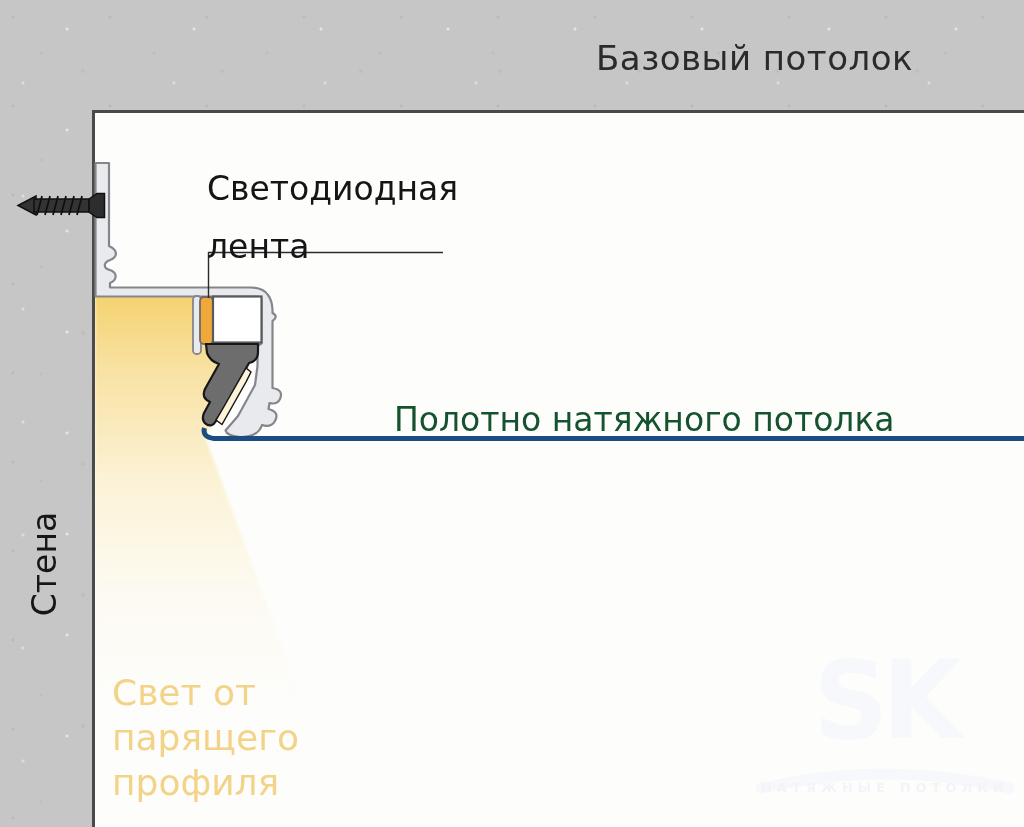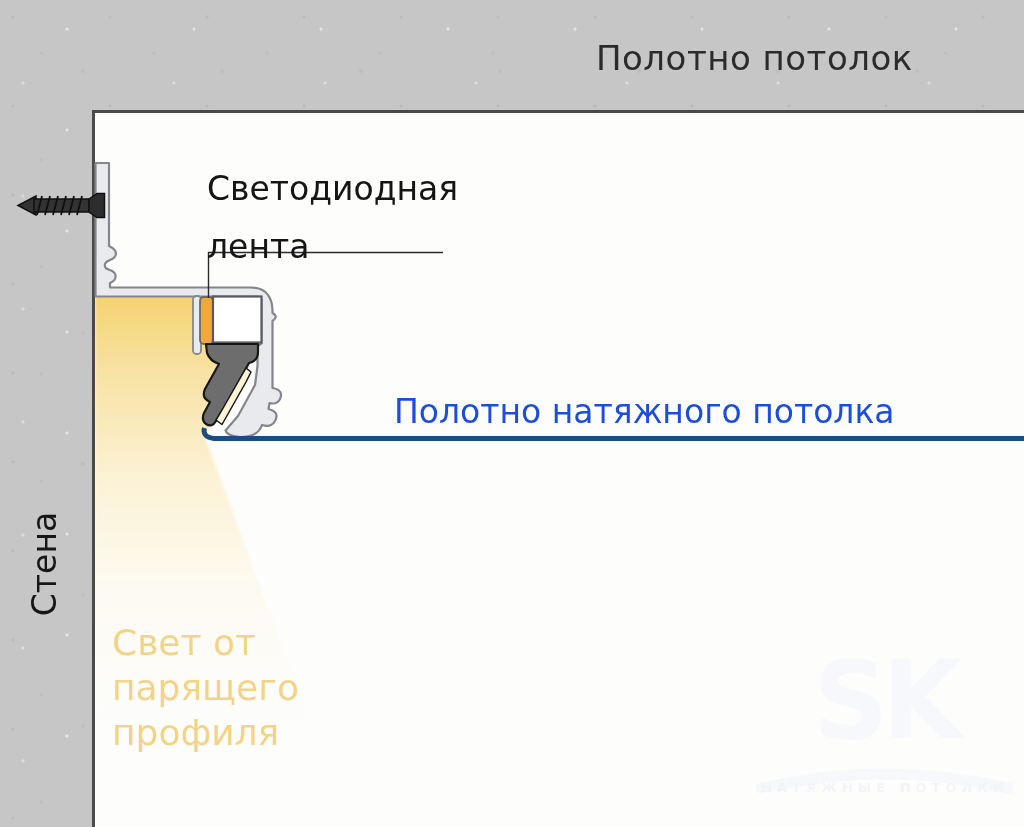--- a/index.html
+++ b/index.html
@@ -29,24 +29,24 @@
       rgba(246,218,140,0.80) 15%,
       rgba(250,232,180,0.55) 35%,
       rgba(252,243,215,0.32) 55%,
       rgba(254,250,238,0.15) 72%,
       rgba(255,255,255,0) 90%);
   }
   #diagram-svg{left:0;top:0;width:1024px;height:827px;z-index:3;}
   .label{position:absolute;z-index:4;}
   #label-base-ceiling{left:596px;top:38px;font-size:34px;color:#2b2b2b;letter-spacing:0.5px;white-space:nowrap;}
   #label-led{left:207px;top:160px;width:255px;font-size:33px;line-height:58px;color:#151515;}
-  #label-fabric{left:394px;top:392px;font-size:33px;color:#1d4ed8;white-space:nowrap;}
+  #label-fabric{left:394px;top:400px;font-size:33px;color:#14532d;white-space:nowrap;}
   #label-wall{left:-14px;top:545px;width:116px;height:38px;font-size:33px;color:#161616;
     text-align:center;transform:rotate(-90deg);white-space:nowrap;}
-  #label-light{left:112px;top:620px;width:218px;font-size:36px;line-height:45px;color:#f3d387;}
+  #label-light{left:112px;top:670px;width:218px;font-size:36px;line-height:45px;color:#f3d387;}
   #watermark{left:755px;top:650px;width:260px;height:160px;z-index:2;text-align:center;}
   #watermark-logo{
     font-size:104px;font-weight:bold;color:#f7f8fb;letter-spacing:-6px;line-height:100px;
     transform:scaleY(1.05);
   }
   #watermark-arc{position:absolute;left:0px;top:108px;width:260px;height:36px;}
   #watermark-tagline{
     position:absolute;left:0;top:130px;width:100%;
     font-size:13px;font-weight:bold;color:#f3f4f8;letter-spacing:5px;white-space:nowrap;
   }
@@ -98,17 +98,17 @@
     <rect x="34" y="199" width="55" height="13" fill="#333333" stroke="#101010" stroke-width="1.5"></rect>
     <path d="M42,196 L37,215 M50,196 L45,215 M58,196 L53,215 M66,196 L61,215 M74,196 L69,215 M82,196 L77,215" stroke="#101010" stroke-width="1.8" fill="none"></path>
     <path d="M89,199 L97,193.5 L104.5,193.5 L104.5,217.5 L97,217.5 L89,212 Z" fill="#2d2d2d" stroke="#101010" stroke-width="1.5"></path>
   </g>
 
   <path d="M208.5,298 L208.5,252.5 L443,252.5" fill="none" stroke="#2b2b2b" stroke-width="1.4"></path>
 
   <path d="M204.5,428 Q202,437 214,438.5 L1024,438.5" fill="none" stroke="#1c4d80" stroke-width="5"></path>
 </svg>
 
-<div class="label" id="label-base-ceiling">Полотно потолок</div>
+<div class="label" id="label-base-ceiling">Базовый потолок</div>
 <div class="label" id="label-led">Светодиодная лента</div>
 <div class="label" id="label-fabric">Полотно натяжного потолка</div>
 <div class="label" id="label-wall">Стена</div>
 <div class="label" id="label-light">Свет от парящего профиля</div>
 
 </body></html>

